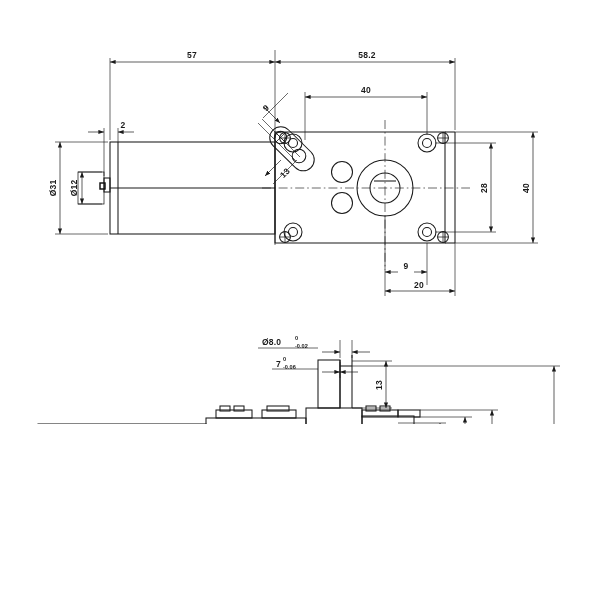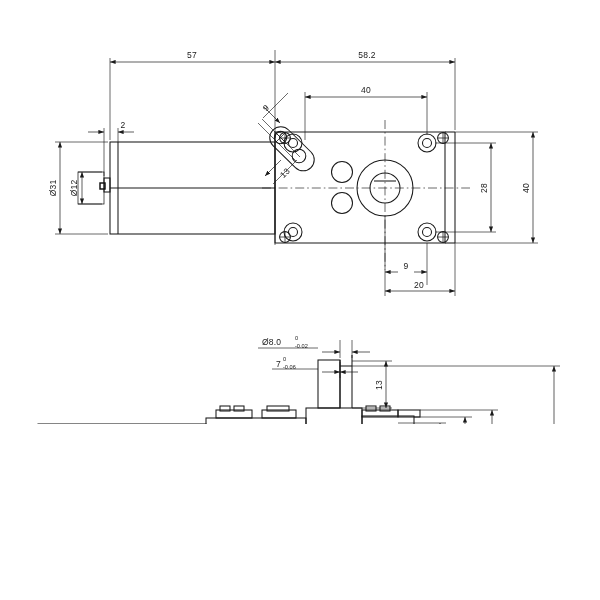--- a/index.html
+++ b/index.html
@@ -7,20 +7,21 @@
     padding: 0;
     background: #ffffff;
   }
   #sheet {
     position: relative;
     width: 600px;
     height: 424px;
     background: #ffffff;
     overflow: hidden;
     font-family: "Liberation Sans", sans-serif;
+    font-weight: bold;
   }
   #sheet svg {
     display: block;
     width: 600px;
     height: 600px;
   }
   .ln { stroke: #1a1a1a; fill: none; stroke-width: 1.05; }
   .ln-thin { stroke: #1a1a1a; fill: none; stroke-width: 0.75; }
   .ln-thick { stroke: #111111; fill: none; stroke-width: 1.45; }
   .dim { stroke: #1a1a1a; fill: none; stroke-width: 0.7; }

